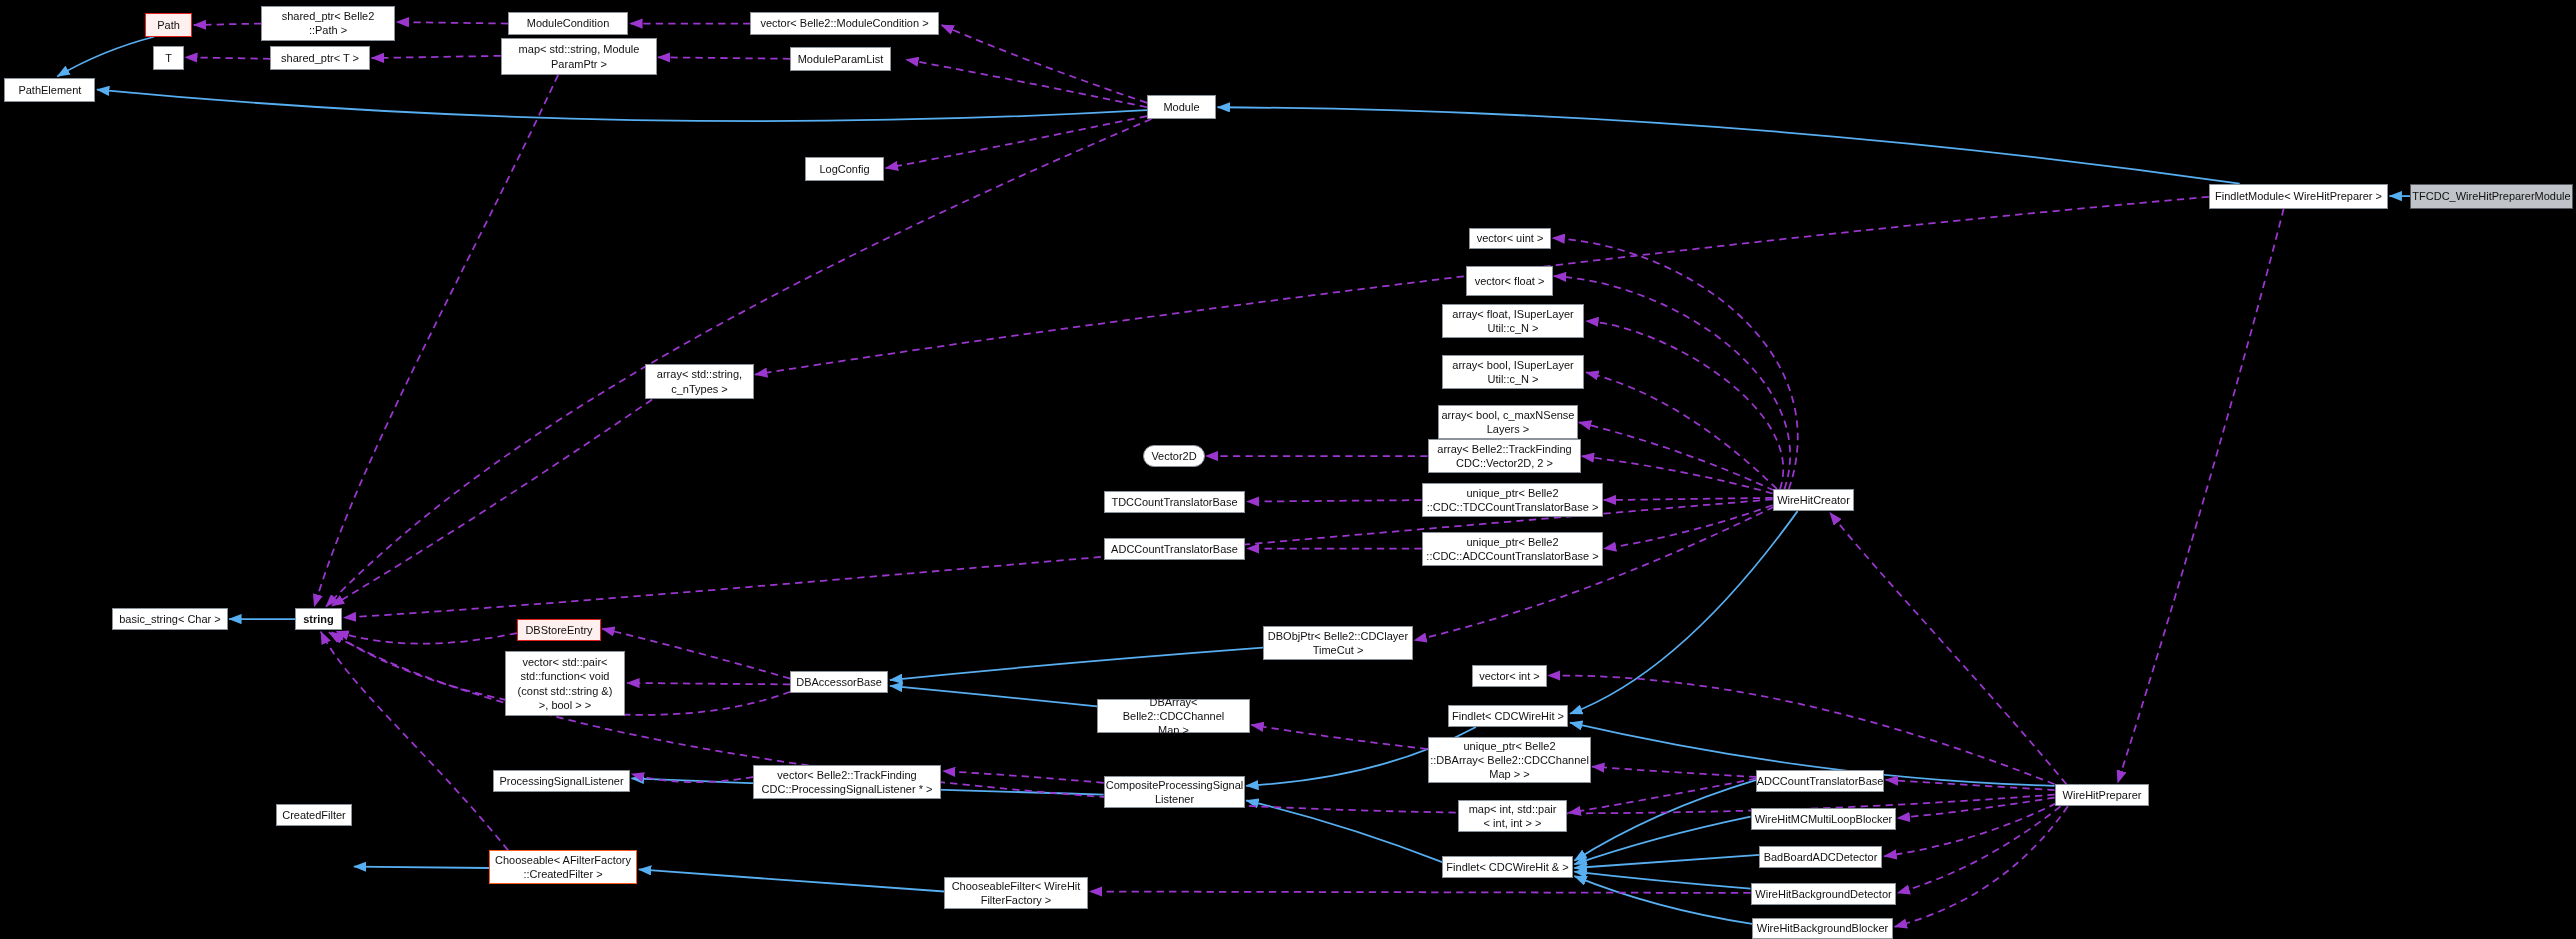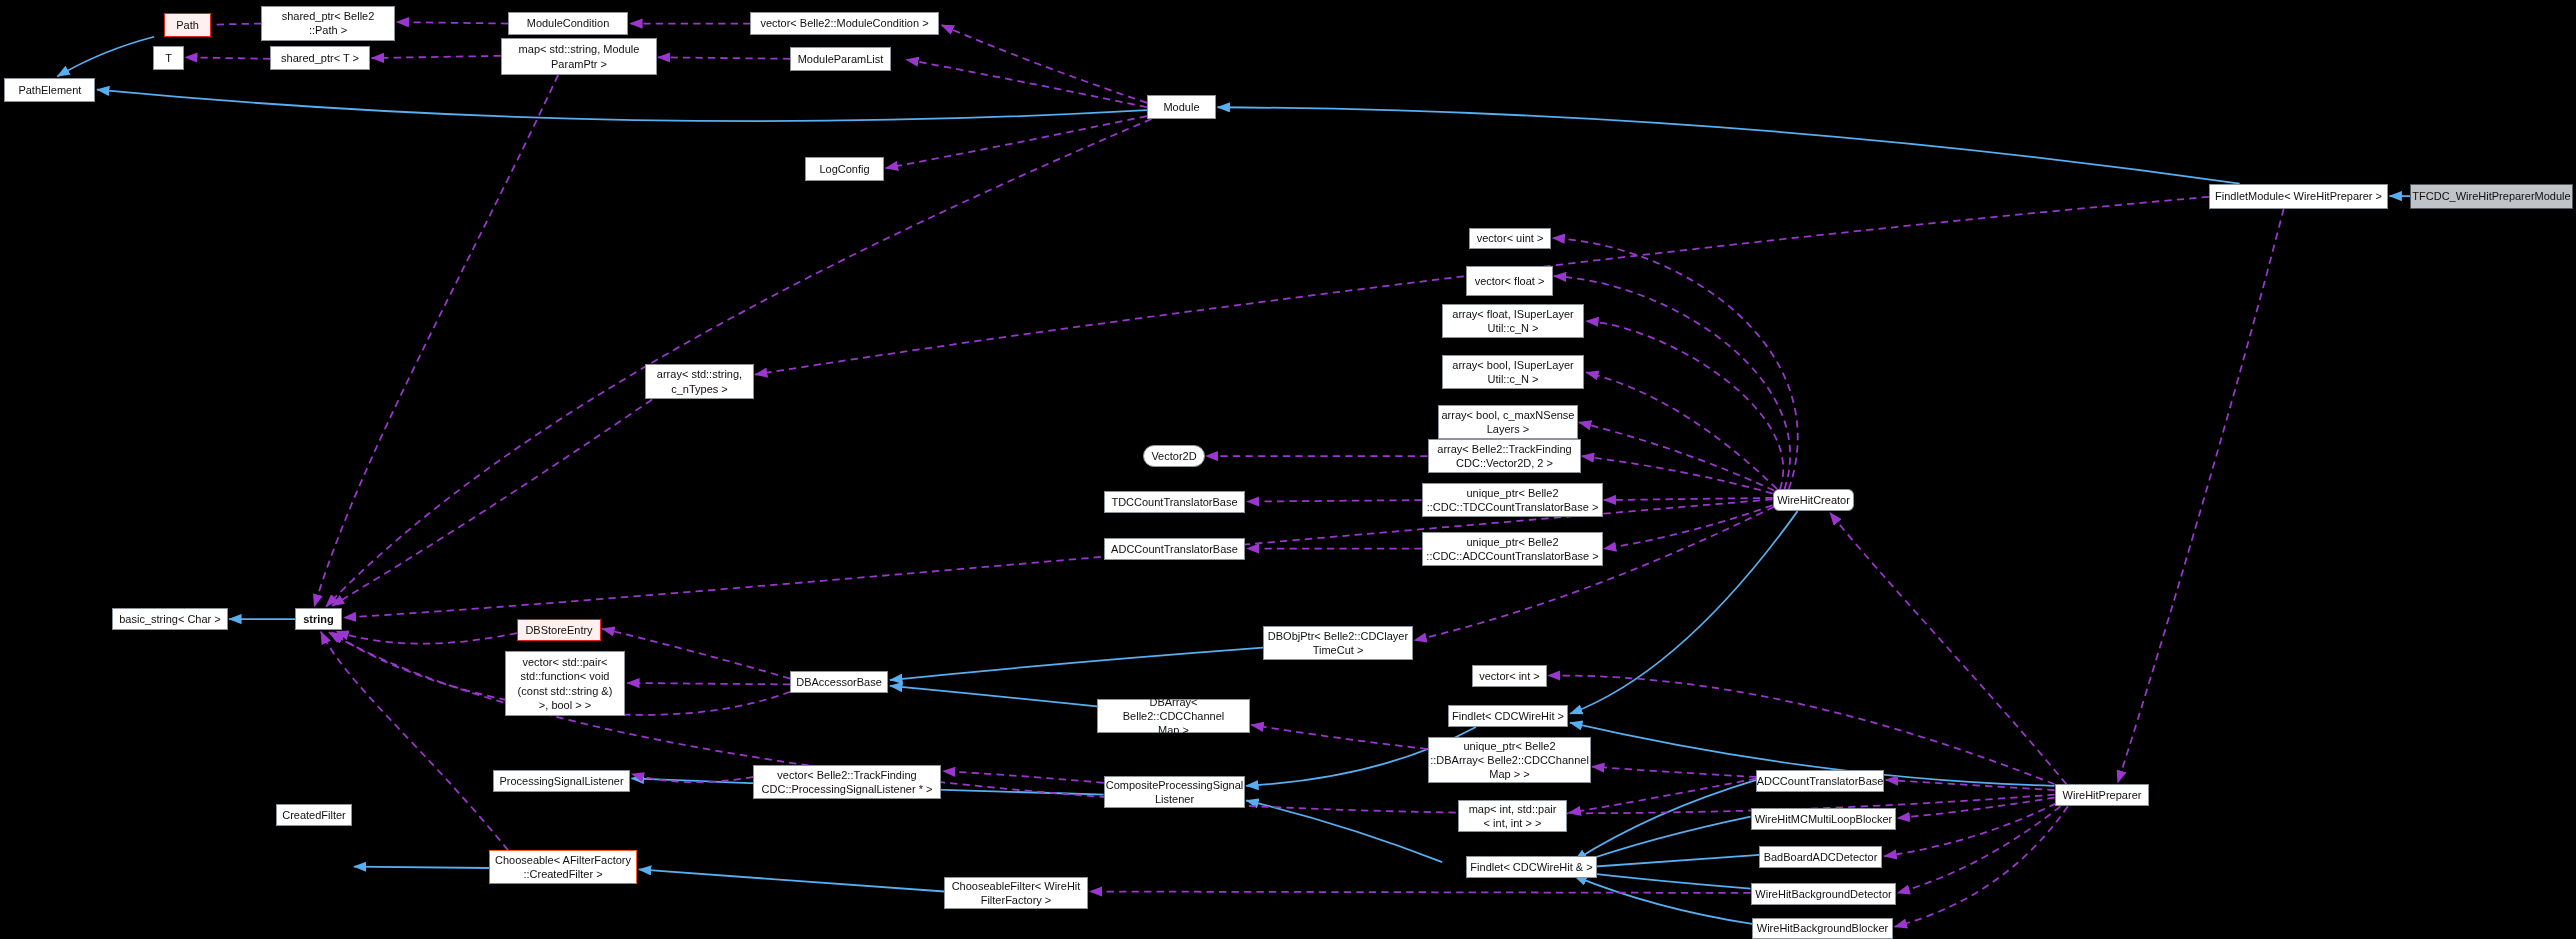--- a/index.html
+++ b/index.html
@@ -89,21 +89,21 @@
       <path d="M2806,1098 Q2700,1182 2584,1216" class="edge use" marker-end="url(#arrow-purple)"></path>
       <path d="M2816,1098 Q2730,1222 2580,1262" class="edge use" marker-end="url(#arrow-purple)"></path>
       <path d="M2392,1060 Q2250,1088 2136,1107" class="edge use" marker-end="url(#arrow-purple)"></path>
       <path d="M2392,1058 Q2280,1052 2168,1044" class="edge use" marker-end="url(#arrow-purple)"></path>
       <path d="M1944,1020 Q1820,1006 1704,987" class="edge use" marker-end="url(#arrow-purple)"></path>
       <path d="M2384,1216 L1484,1214" class="edge use" marker-end="url(#arrow-purple)"></path>
       <path d="M692,1158 C580,1020 470,930 437,860" class="edge use" marker-end="url(#arrow-purple)"></path>
       <path d="M2798,1082 C1900,1152 820,1078 448,861" class="edge use" marker-end="url(#arrow-purple)"></path>
     </svg>
 <div class="node" style="left: 4.4px; top: 78px; width: 91px; height: 23.5px;">PathElement</div>
-    <div class="node red" style="left: 145px; top: 13.2px; width: 47px; height: 23.5px; margin-left: 19px;">Path</div>
+    <div class="node red" style="left: 145px; top: 13.2px; width: 47px; height: 23.5px;">Path</div>
     <div class="node" style="left: 261px; top: 5.9px; width: 134px; height: 35px;">shared_ptr&lt; Belle2
 ::Path &gt;</div>
     <div class="node" style="left: 508px; top: 11.7px; width: 120px; height: 23.5px;">ModuleCondition</div>
     <div class="node" style="left: 750px; top: 11.7px; width: 189px; height: 23.5px;">vector&lt; Belle2::ModuleCondition &gt;</div>
     <div class="node" style="left: 153px; top: 46px; width: 31px; height: 23.5px;">T</div>
     <div class="node" style="left: 270px; top: 46px; width: 100px; height: 23.5px;">shared_ptr&lt; T &gt;</div>
     <div class="node" style="left: 501px; top: 38px; width: 156px; height: 37px;">map&lt; std::string, Module
 ParamPtr &gt;</div>
     <div class="node" style="left: 790px; top: 47px; width: 101px; height: 23.5px;">ModuleParamList</div>
     <div class="node" style="left: 805px; top: 157px; width: 79px; height: 23.5px;">LogConfig</div>
@@ -120,21 +120,21 @@
 Layers &gt;</div>
     <div class="node" style="left: 1143px; top: 445px; width: 62px; height: 22px; border-radius: 11px;">Vector2D</div>
     <div class="node" style="left: 1428px; top: 439px; width: 153px; height: 34px;">array&lt; Belle2::TrackFinding
 CDC::Vector2D, 2 &gt;</div>
     <div class="node" style="left: 1104px; top: 491px; width: 141px; height: 22px;">TDCCountTranslatorBase</div>
     <div class="node" style="left: 1422px; top: 483px; width: 181px; height: 34px;">unique_ptr&lt; Belle2
 ::CDC::TDCCountTranslatorBase &gt;</div>
     <div class="node" style="left: 1104px; top: 538px; width: 141px; height: 22px;">ADCCountTranslatorBase</div>
     <div class="node" style="left: 1422px; top: 532px; width: 181px; height: 34px;">unique_ptr&lt; Belle2
 ::CDC::ADCCountTranslatorBase &gt;</div>
-    <div class="node" style="left: 1773px; top: 489px; width: 81px; height: 22px; border-radius: 6px;">WireHitCreator</div>
+    <div class="node" style="left: 1773px; top: 489px; width: 81px; height: 22px;">WireHitCreator</div>
     <div class="node" style="left: 645px; top: 364px; width: 109px; height: 35px;">array&lt; std::string,
 c_nTypes &gt;</div>
     <div class="node" style="left: 112px; top: 608px; width: 116px; height: 22px;">basic_string&lt; Char &gt;</div>
     <div class="node" style="left: 295px; top: 608px; width: 47px; height: 22px; font-weight: bold;">string</div>
     <div class="node red" style="left: 517px; top: 619px; width: 84px; height: 22px;">DBStoreEntry</div>
     <div class="node" style="left: 505px; top: 651px; width: 120px; height: 65px;">vector&lt; std::pair&lt;
 std::function&lt; void
 (const std::string &amp;)
 &gt;, bool &gt; &gt;</div>
     <div class="node" style="left: 790px; top: 671px; width: 98px; height: 22px;">DBAccessorBase</div>
@@ -147,21 +147,21 @@
     <div class="node" style="left: 1428px; top: 737px; width: 163px; height: 46px;">unique_ptr&lt; Belle2
 ::DBArray&lt; Belle2::CDCChannel
 Map &gt; &gt;</div>
     <div class="node" style="left: 1104px; top: 776px; width: 141px; height: 32px;">CompositeProcessingSignal
 Listener</div>
     <div class="node" style="left: 493px; top: 770px; width: 137px; height: 22px;">ProcessingSignalListener</div>
     <div class="node" style="left: 753px; top: 753px; width: 188px; height: 34px; margin-top: 12px;">vector&lt; Belle2::TrackFinding
 CDC::ProcessingSignalListener * &gt;</div>
     <div class="node" style="left: 1458px; top: 800px; width: 109px; height: 32px;">map&lt; int, std::pair
 &lt; int, int &gt; &gt;</div>
-    <div class="node" style="left: 1442px; top: 856px; width: 131px; height: 22px; margin-left: 24px;">Findlet&lt; CDCWireHit &amp; &gt;</div>
+    <div class="node" style="left: 1442px; top: 856px; width: 131px; height: 22px;">Findlet&lt; CDCWireHit &amp; &gt;</div>
     <div class="node" style="left: 1756px; top: 770px; width: 128px; height: 22px;">ADCCountTranslatorBase</div>
     <div class="node" style="left: 1751px; top: 808px; width: 145px; height: 22px;">WireHitMCMultiLoopBlocker</div>
     <div class="node" style="left: 1759px; top: 846px; width: 123px; height: 22px;">BadBoardADCDetector</div>
     <div class="node" style="left: 1751px; top: 883px; width: 145px; height: 22px;">WireHitBackgroundDetector</div>
     <div class="node" style="left: 1752px; top: 918px; width: 141px; height: 20.6px;">WireHitBackgroundBlocker</div>
     <div class="node" style="left: 2055px; top: 784px; width: 94px; height: 22px;">WireHitPreparer</div>
     <div class="node" style="left: 276px; top: 804px; width: 76px; height: 22px; text-align: right;">CreatedFilter</div>
     <div class="node orange" style="left: 489px; top: 850px; width: 148px; height: 34px;">Chooseable&lt; AFilterFactory
 ::CreatedFilter &gt;</div>
     <div class="node" style="left: 944px; top: 877px; width: 144px; height: 32px;">ChooseableFilter&lt; WireHit

